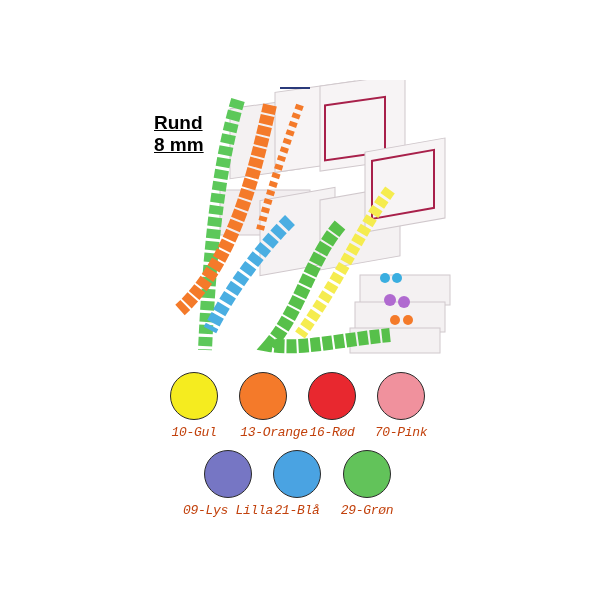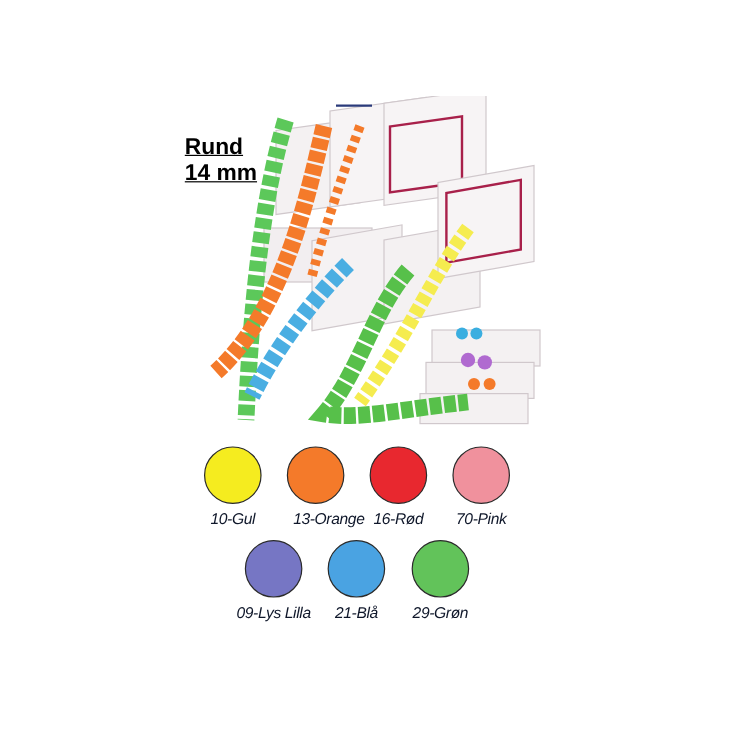--- a/index.html
+++ b/index.html
@@ -1,27 +1,27 @@
 <!DOCTYPE html>
 <html><head>
 <meta charset="utf-8">
 <style>
   html,body{margin:0;padding:0;background:#ffffff;}
   body{width:610px;height:610px;position:relative;overflow:hidden;font-family:"Liberation Sans",sans-serif;}
   .title{position:absolute;left:154px;top:112px;font-weight:bold;font-size:19px;line-height:22px;color:#000;text-decoration:underline;}
   .photo{position:absolute;left:150px;top:80px;width:320px;height:290px;}
   .swatch{position:absolute;width:48px;height:48px;border-radius:50%;border:1px solid #2a2a2a;box-sizing:border-box;}
-  .lbl{position:absolute;font-family:Liberation Sans, sans-serif;font-style:italic;font-size:13px;color:#0f172a;white-space:nowrap;transform:translateX(-50%);letter-spacing:-0.3px;}
+  .lbl{position:absolute;font-family:Liberation Mono, monospace;font-style:italic;font-size:13px;color:#c2410c;white-space:nowrap;transform:translateX(-50%);letter-spacing:-0.3px;}
 </style>
 </head>
 <body>
 
 <div class="title">
   <div>Rund</div>
-  <div>14 mm</div>
+  <div>8 mm</div>
 </div>
 
 <svg class="photo" viewBox="0 0 320 290">
 
   <g stroke="#d0c8cc" stroke-width="1">
     <rect x="80" y="40" width="70" height="70" fill="#f4f1f2" transform="skewY(-8)"></rect>
     <rect x="125" y="30" width="80" height="80" fill="#f7f4f5" transform="skewY(-8)"></rect>
     <rect x="170" y="30" width="85" height="85" fill="#f7f4f5" transform="skewY(-8)"></rect>
     <rect x="175" y="50" width="60" height="55" fill="none" stroke="#a8204a" stroke-width="2" transform="skewY(-8)"></rect>
     <rect x="70" y="110" width="90" height="45" fill="#f2eef0"></rect>

